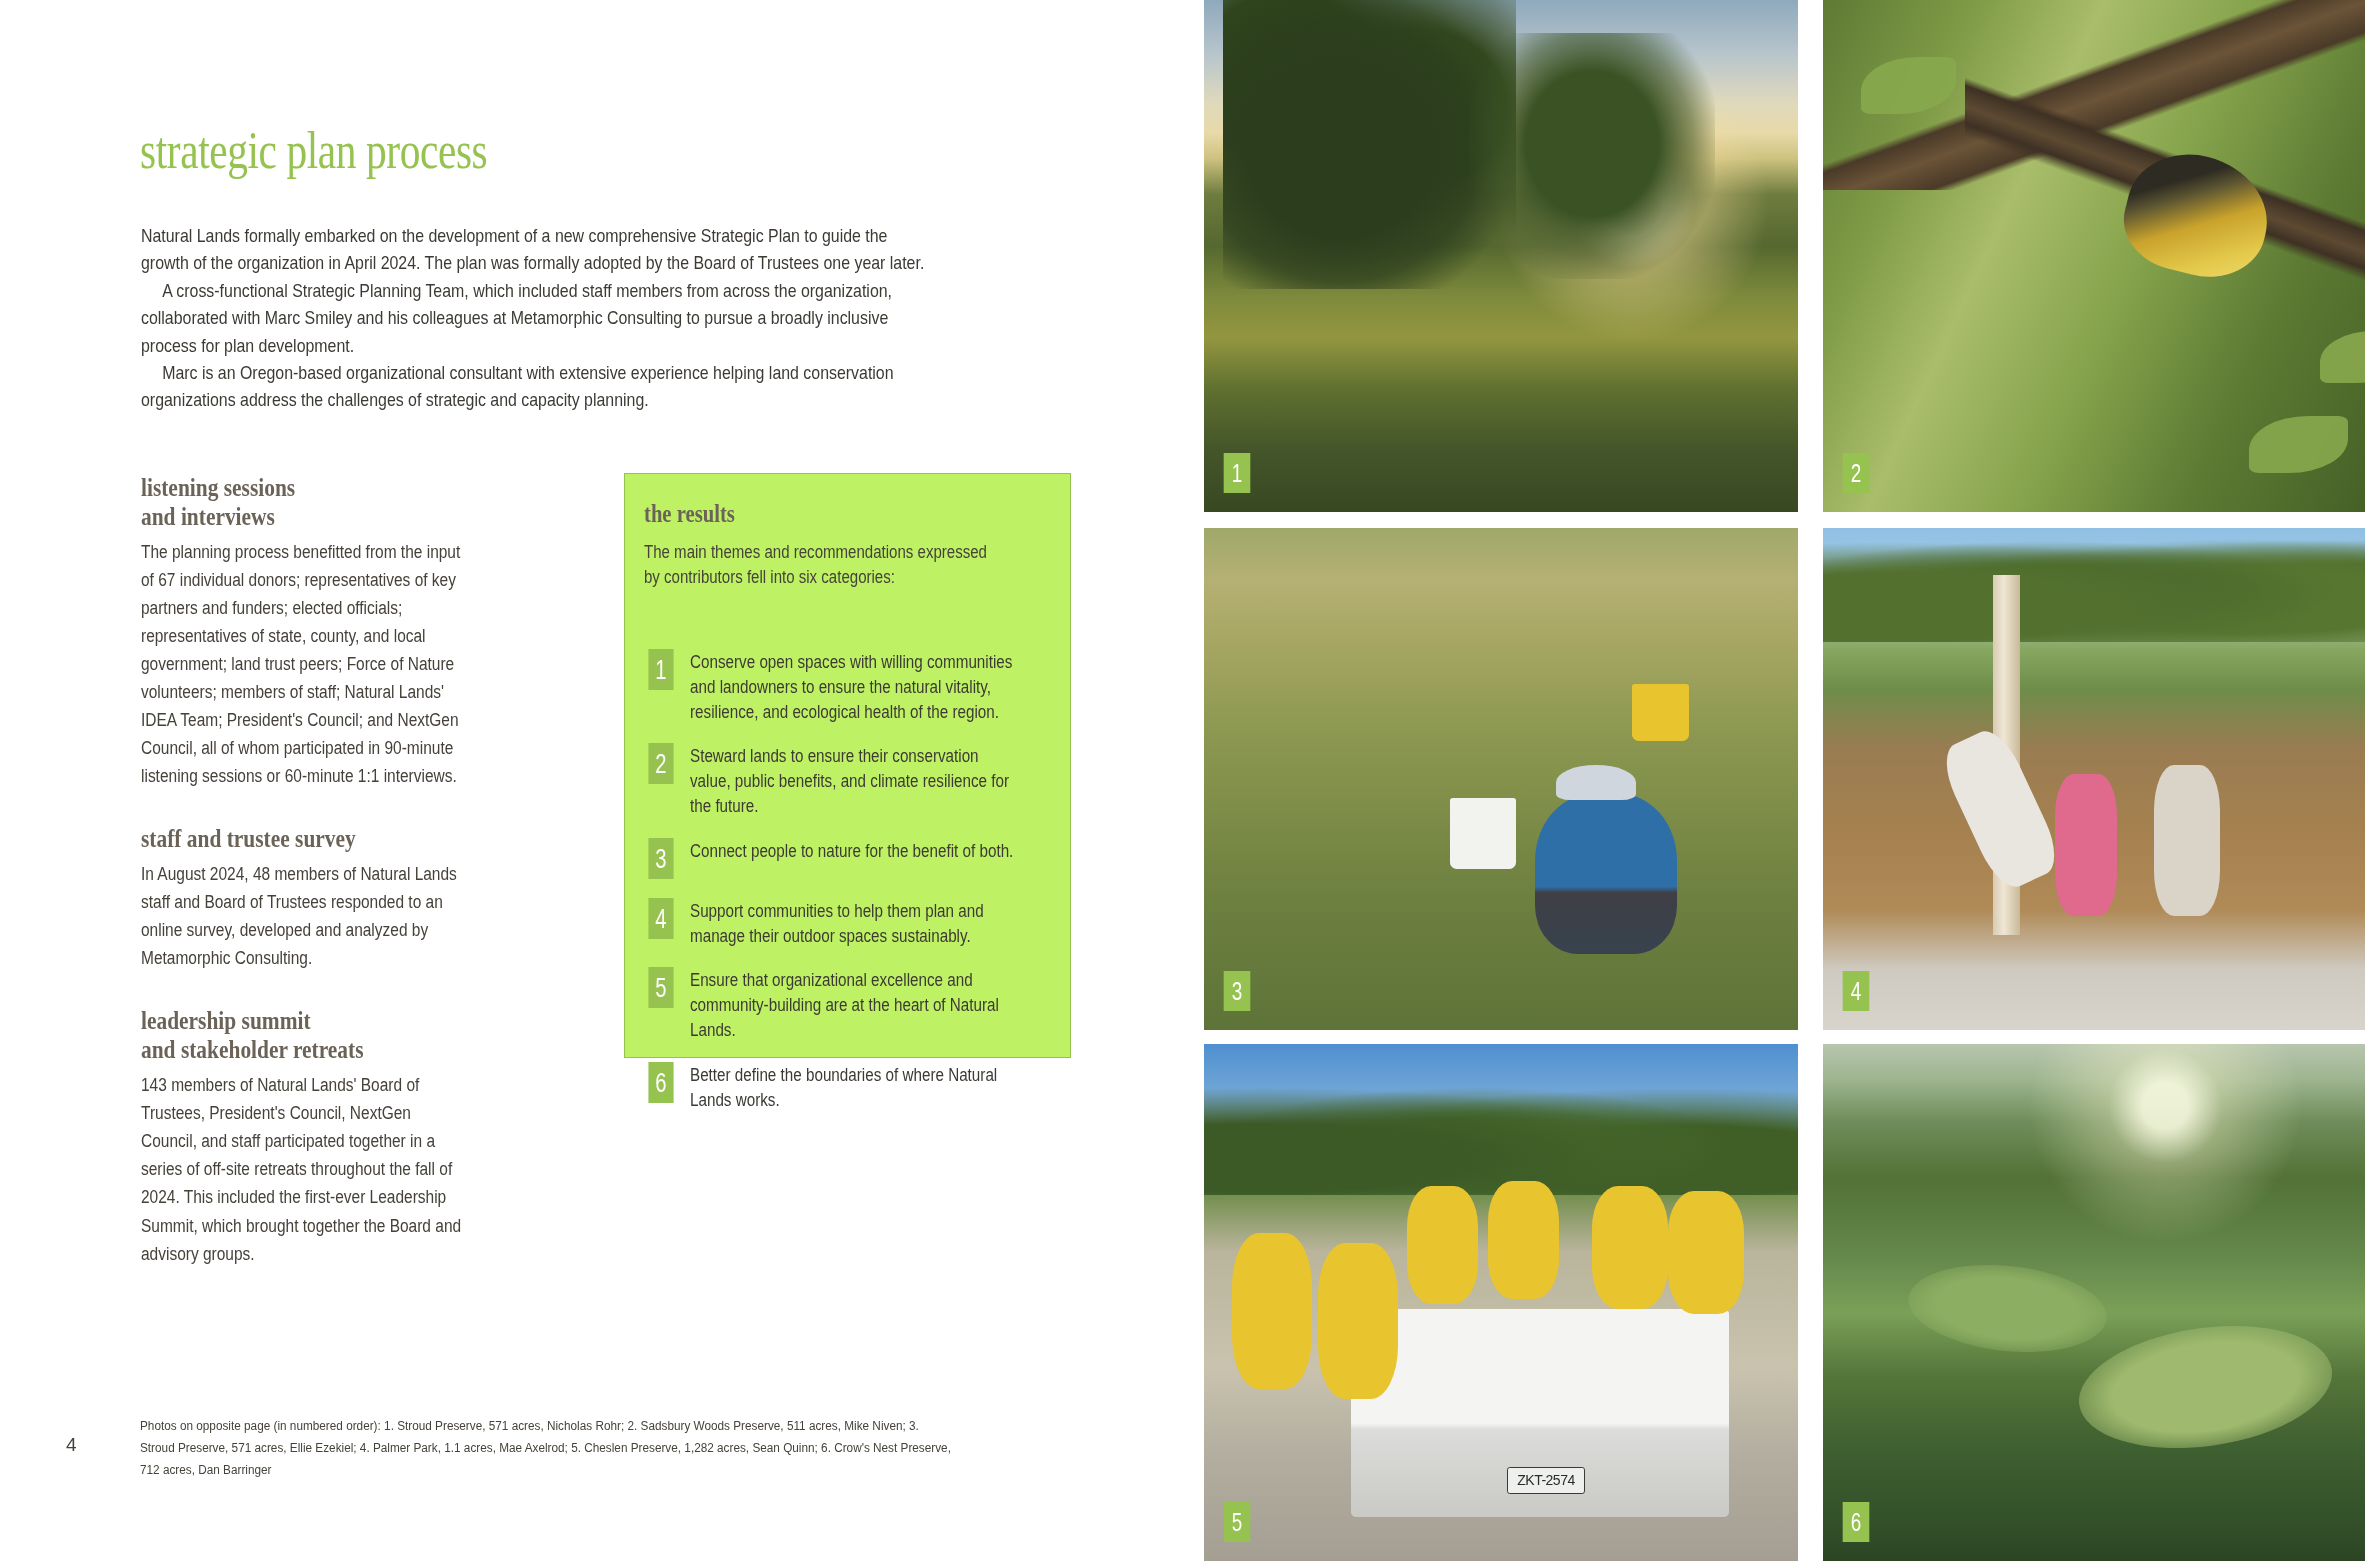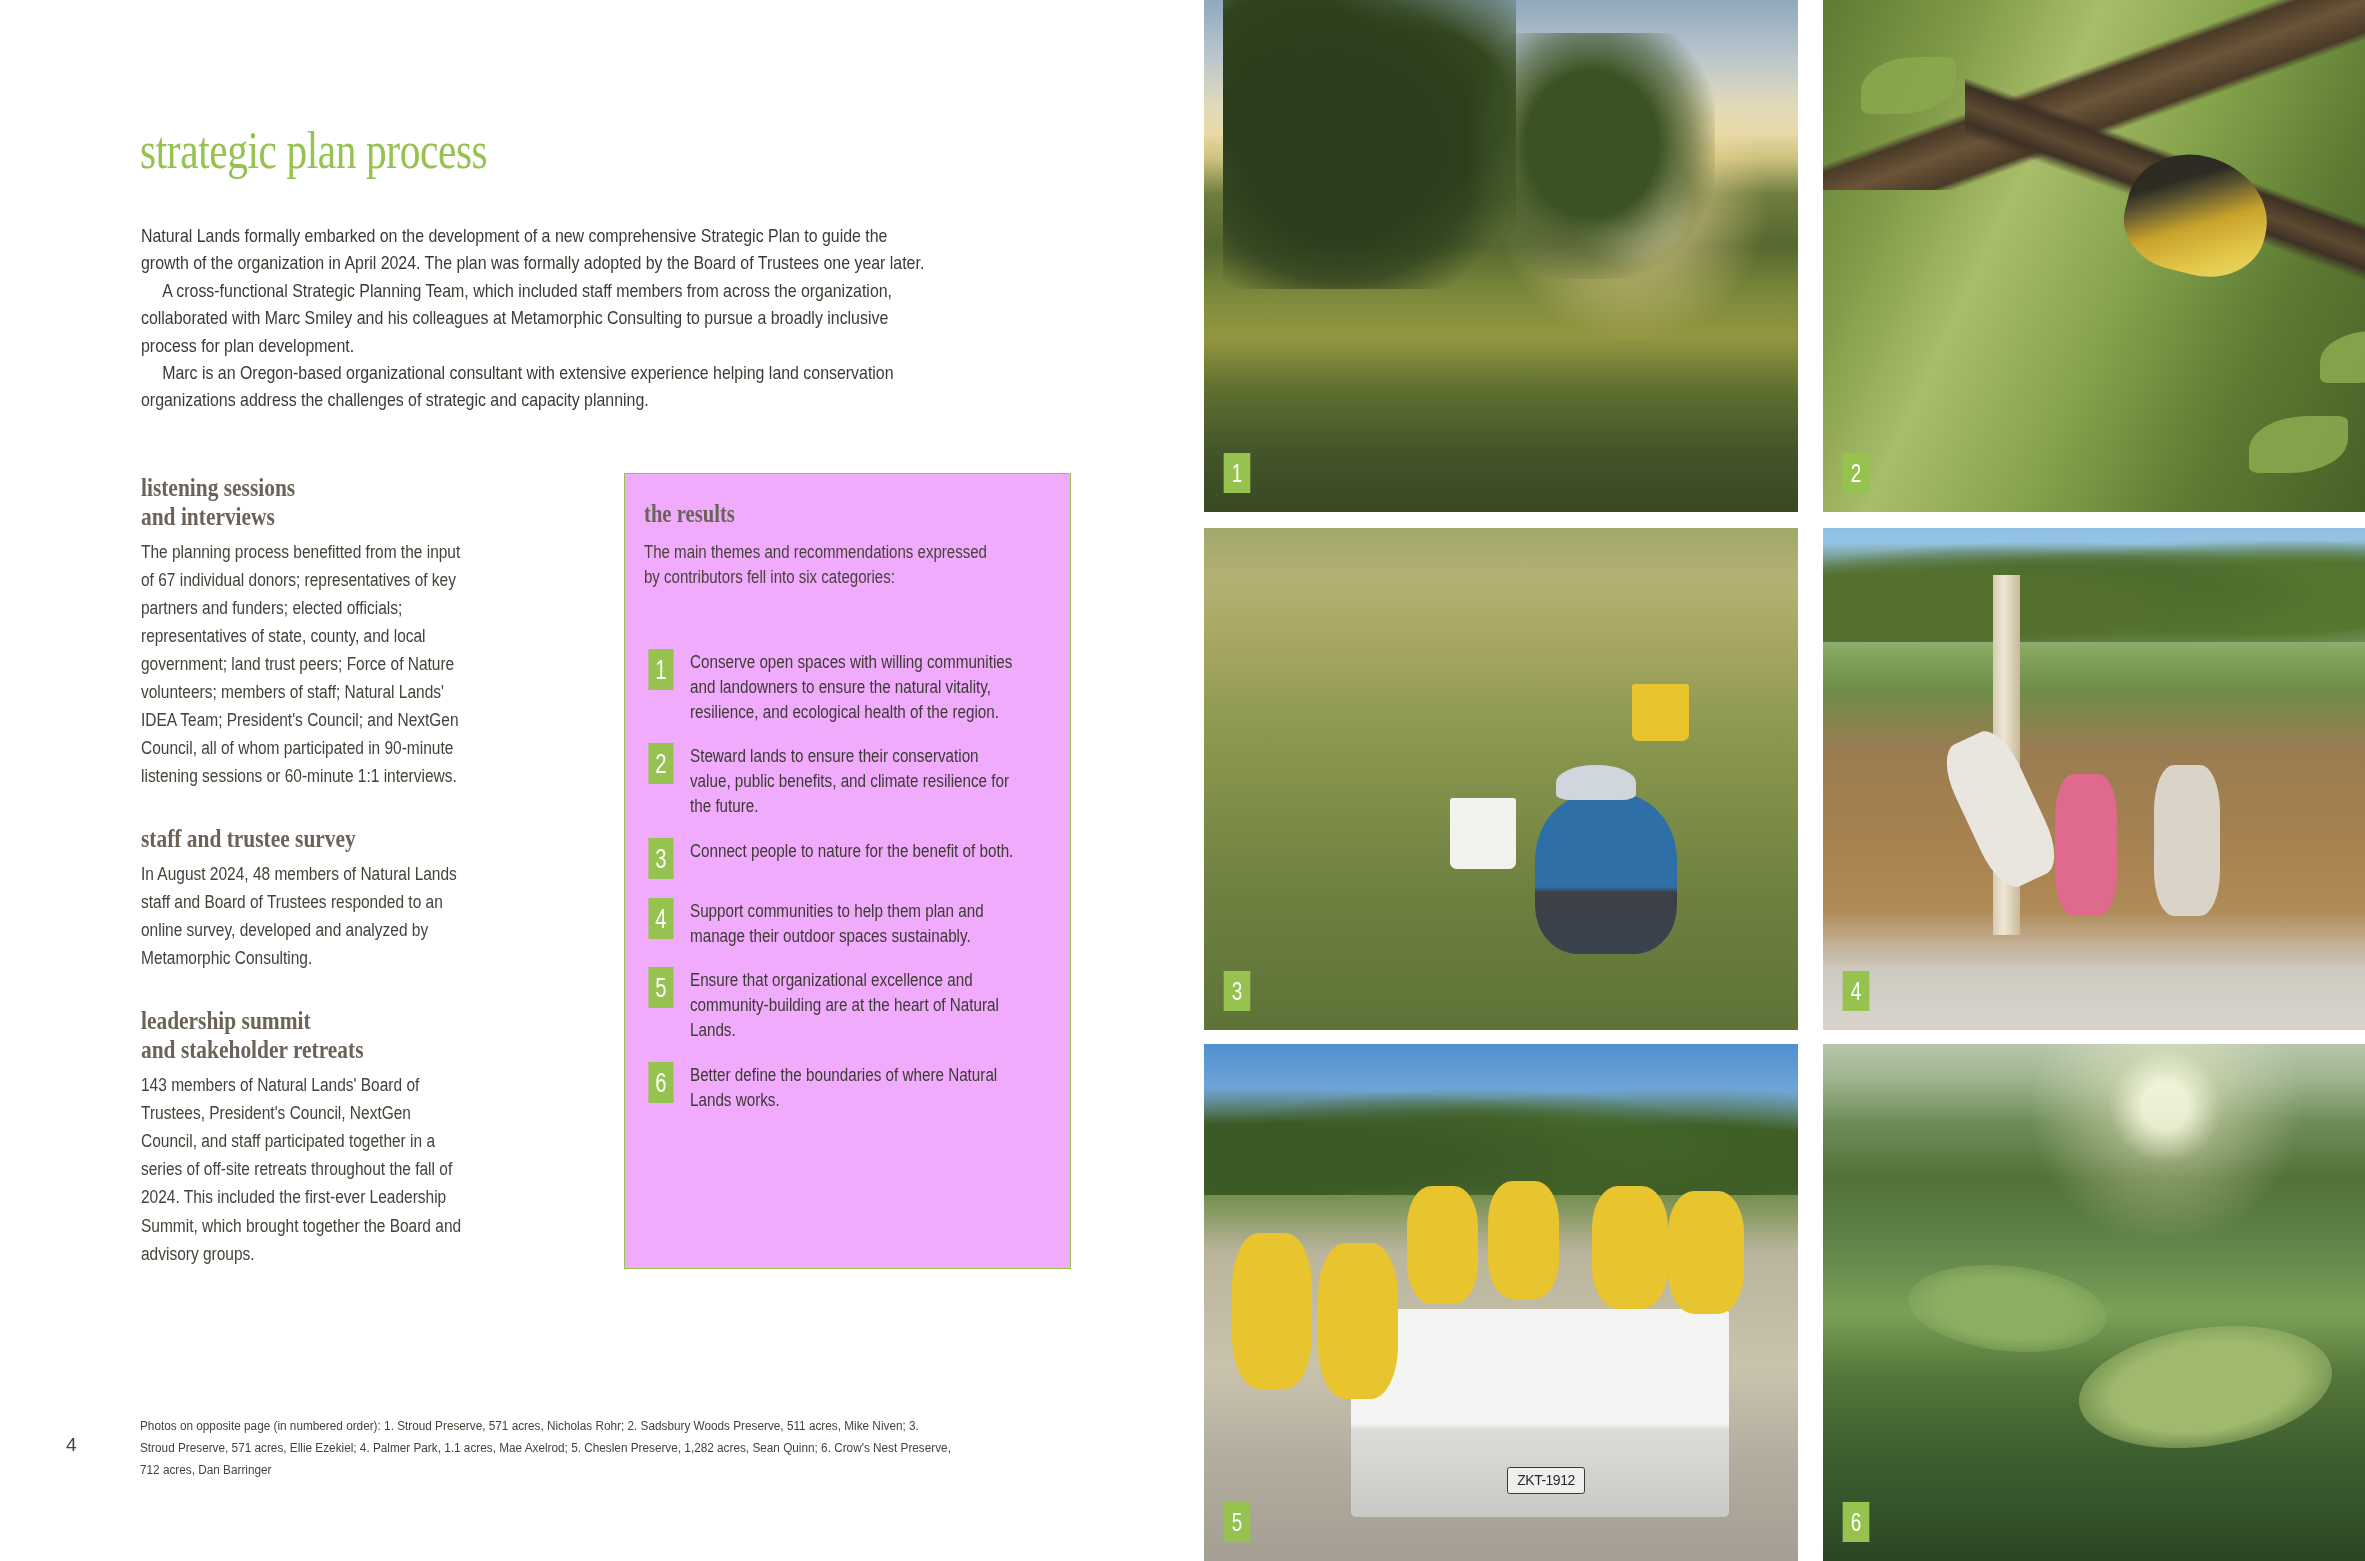--- a/index.html
+++ b/index.html
@@ -50,23 +50,23 @@
     margin:0;
     color:#46423a;
     font-size:18px;line-height:1.56;
     transform:scaleX(0.86);transform-origin:left top;
   }
   .sec-gap{height:34px;}
 
   
   .results{
     position:absolute;left:624px;top:473px;
-    width:447px;height:796px;
+    width:447px;height:585px;
     border:1.4px solid #96c24f;
-    background:#f0abfc;
+    background:#bef264;
     box-sizing:border-box;
   }
   .results-title{
     position:absolute;left:19px;top:28px;
     font-family:"Liberation Serif", serif;
     font-weight:700;color:#6b6358;
     font-size:24.6px;line-height:1;
     transform:scaleX(0.84);transform-origin:left top;
   }
   .results-intro{
@@ -339,21 +339,21 @@
     <div class="ph p5">
       <div class="sky"></div>
       <div class="trees"></div>
       <div class="truck"></div>
       <div class="crew" style="left:28px;top:189px;width:80px;height:156px;"></div>
       <div class="crew" style="left:114px;top:199px;width:80px;height:156px;"></div>
       <div class="crew" style="left:203px;top:142px;width:71px;height:118px;"></div>
       <div class="crew" style="left:284px;top:137px;width:71px;height:118px;"></div>
       <div class="crew" style="left:388px;top:142px;width:76px;height:123px;"></div>
       <div class="crew" style="left:464px;top:147px;width:76px;height:123px;"></div>
-      <div class="plate">ZKT-1912</div>
+      <div class="plate">ZKT-2574</div>
       <div class="badge" style="left:15px;bottom:19px;">5</div>
     </div>
 
     <div class="ph p6">
       <div class="field"></div>
       <div class="field2"></div>
       <div class="badge" style="left:15px;bottom:19px;">6</div>
     </div>
 
   </div>

